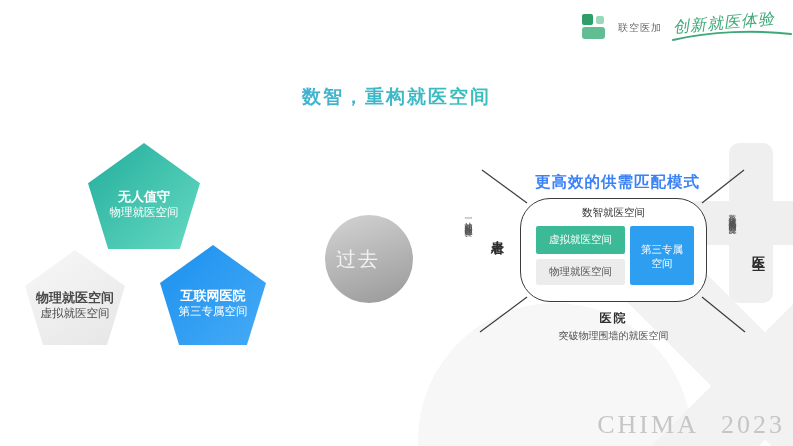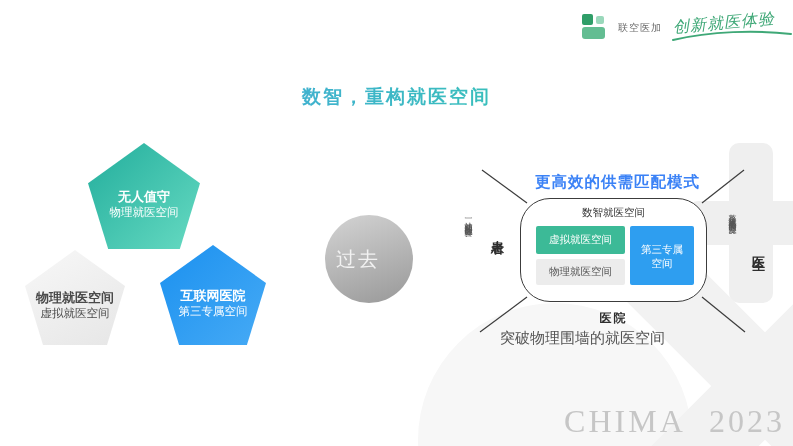--- a/index.html
+++ b/index.html
@@ -71,25 +71,25 @@
   .vlabel{position:absolute;writing-mode:vertical-rl;font-size:13px;font-weight:700;color:#2e2e2e;
           letter-spacing:2px;z-index:2;}
   .vcaption{position:absolute;writing-mode:vertical-rl;font-size:8px;color:#555555;letter-spacing:1px;
             line-height:9.5px;z-index:2;}
   .lab-patient{left:488px;top:229px;}
   .cap-patient{left:463px;top:214px;height:74px;}
   .lab-doctor{left:749px;top:246px;}
   .cap-doctor{left:727px;top:208px;height:93px;}
   .lab-hospital{position:absolute;left:520px;top:310px;width:187px;text-align:center;font-size:12px;
                 font-weight:600;color:#2e2e2e;letter-spacing:2px;z-index:2;}
-  .cap-hospital{position:absolute;left:500px;top:329px;width:227px;font-size:15px;
+  .cap-hospital{position:absolute;left:500px;top:329px;width:227px;text-align:center;font-size:10px;
                 color:#555555;z-index:2;}
 
   
-  .chima{position:absolute;right:8px;bottom:6px;font-family:"Liberation Serif",serif;font-size:32px;
+  .chima{position:absolute;right:8px;bottom:6px;font-family:"Liberation Serif",serif;font-size:26px;
          color:#c6c6c6;letter-spacing:3px;word-spacing:14px;z-index:3;}
 </style>
 </head>
 <body>
 
 <div id="slide">
 
   <div class="wm wm-circle"></div>
   <div class="wm wm-plus-v"></div>
   <div class="wm wm-plus-h"></div>

